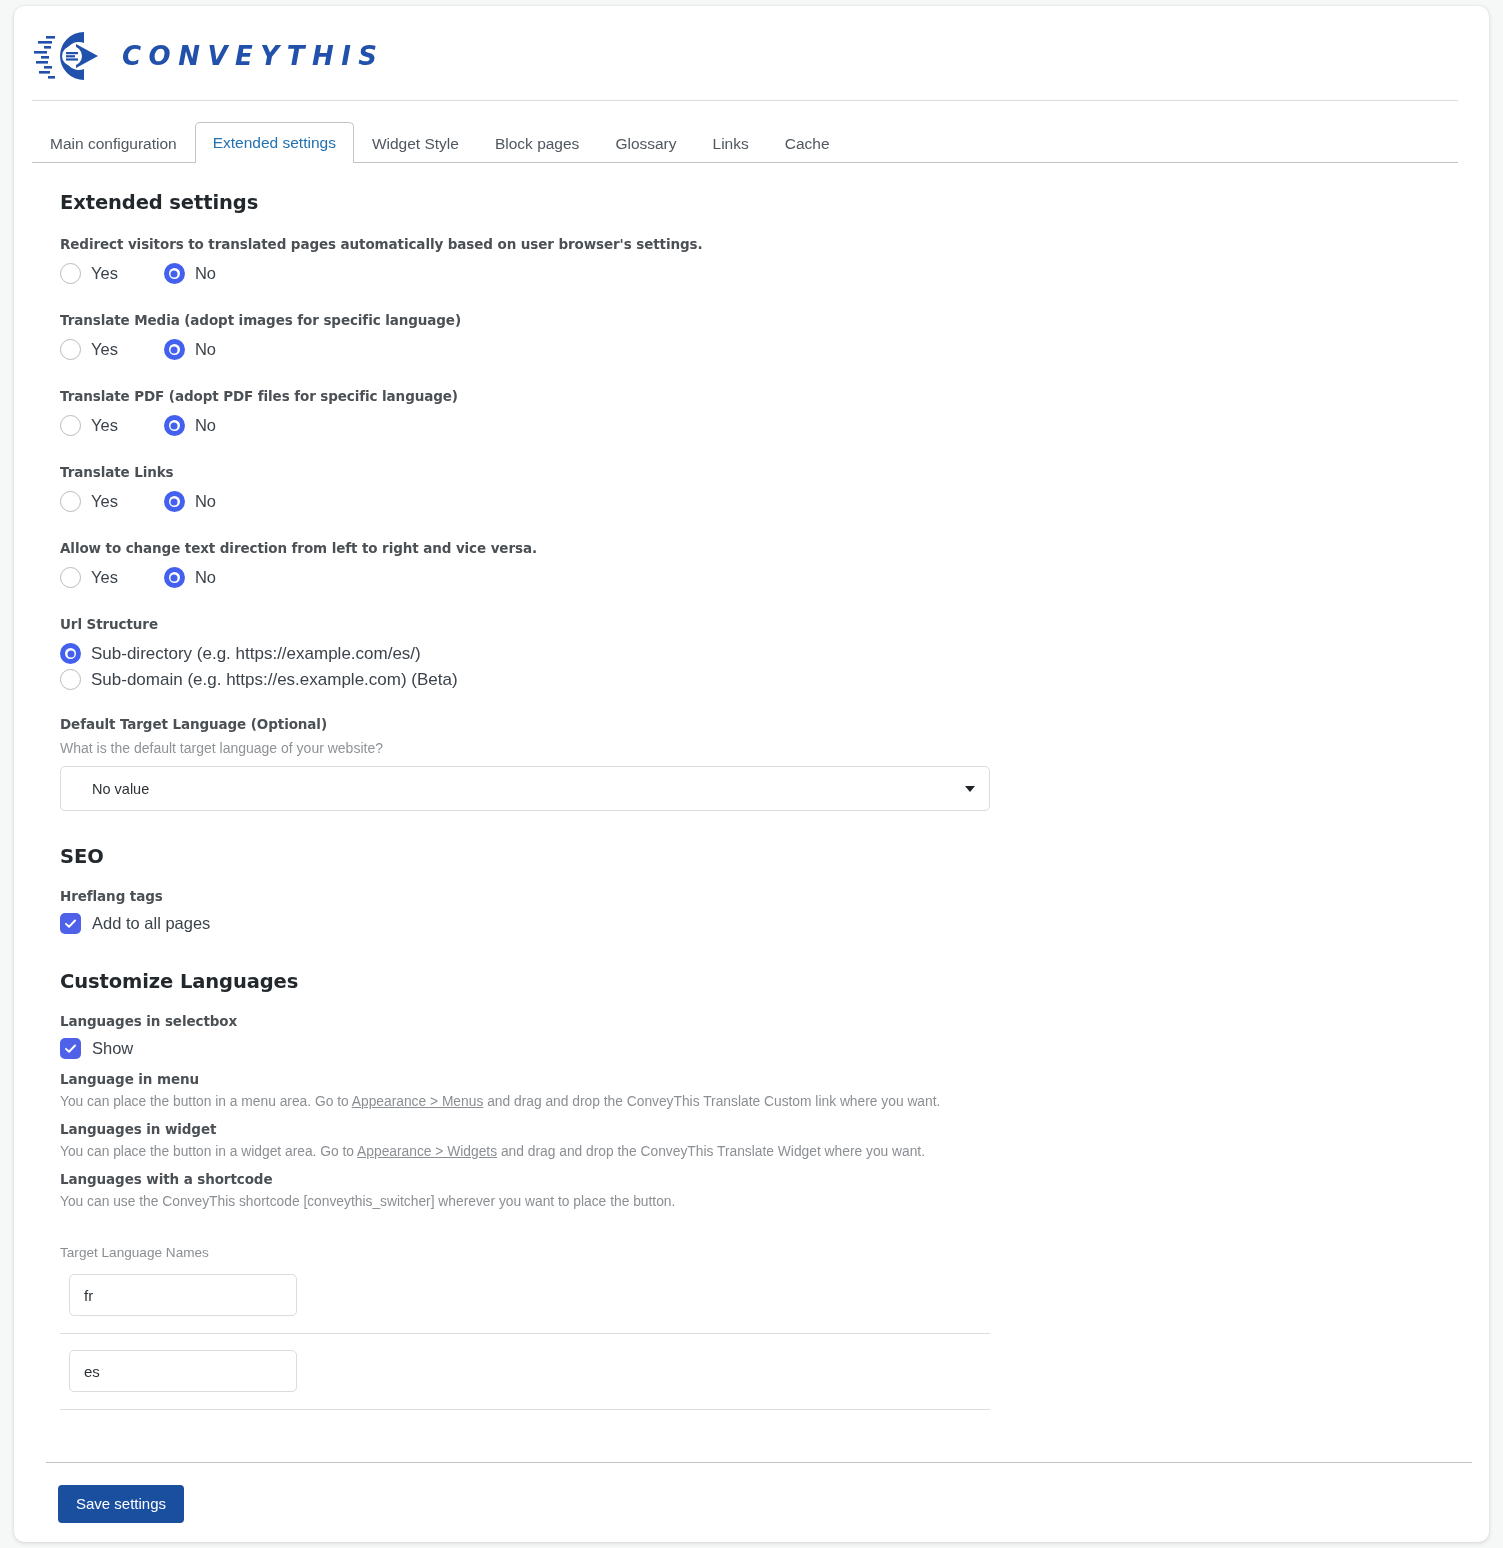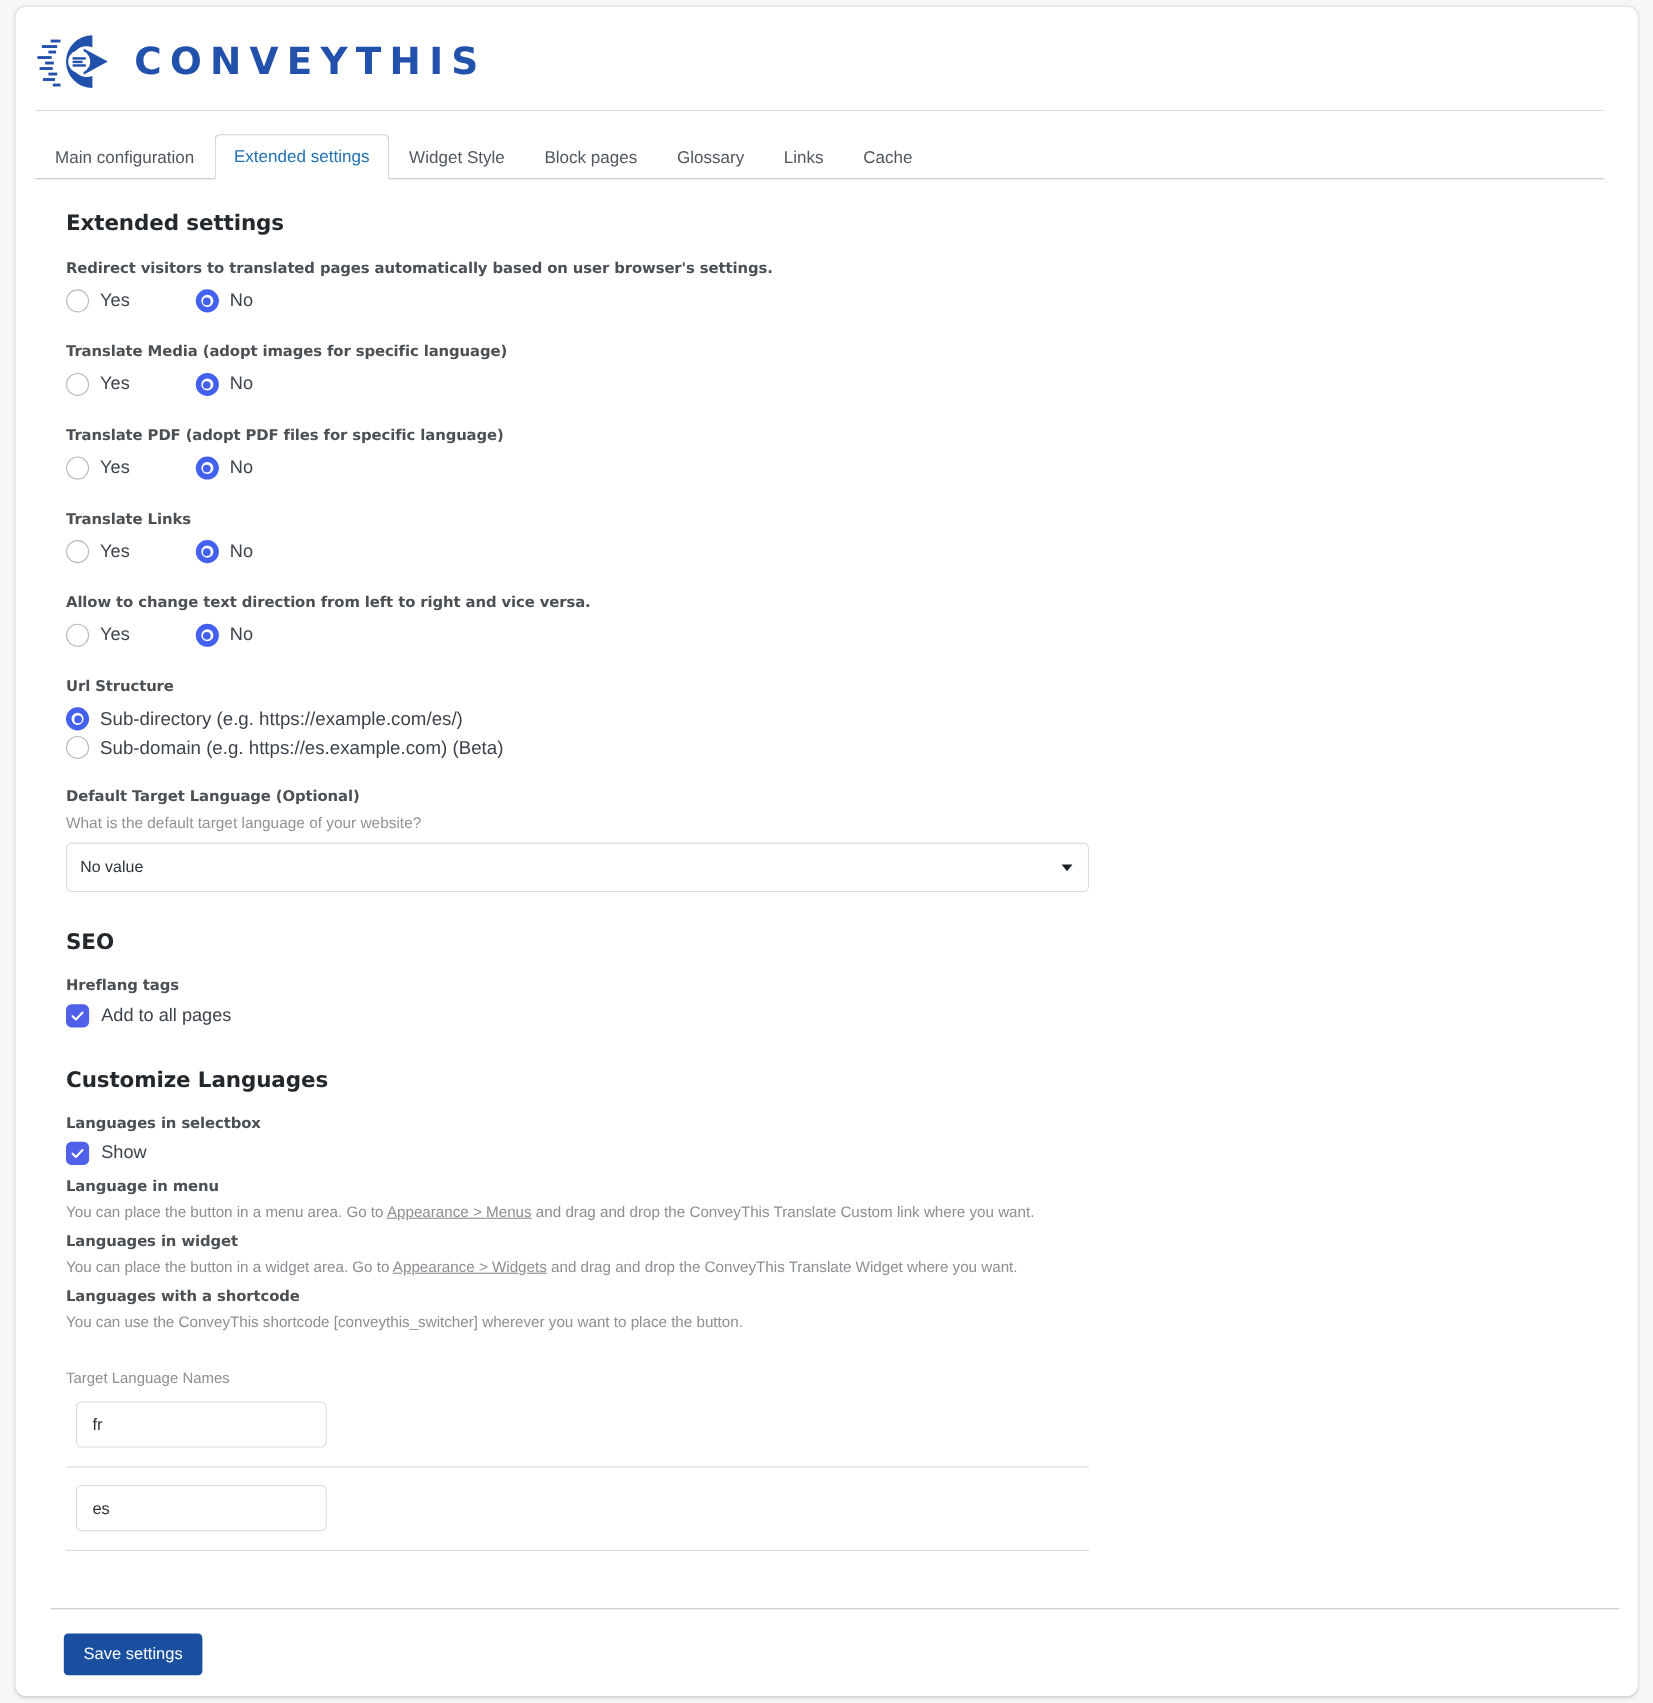--- a/index.html
+++ b/index.html
@@ -32,25 +32,26 @@
     height: 94px;
   }
   .logo-row {
     display: flex;
     align-items: center;
     gap: 18px;
   }
   .logo-mark { width: 72px; height: 56px; display: block; }
   .logo-word {
     color: #2151ab;
-    font-size: 34px;
+    font-size: 26px;
     letter-spacing: 7.5px;
     font-weight: 600;
     font-family: "DejaVu Sans", sans-serif;
     white-space: nowrap;
+    font-style: italic;
   }
   .header-rule {
     margin-left: 18px;
     width: 1426px;
     height: 1px;
     background: #dcdcde;
   }
 
   
   .tabs-wrap {
@@ -123,21 +124,21 @@
     font-size: 13.5px;
     font-weight: 700;
     color: #4b5055;
     font-family: "DejaVu Sans", sans-serif;
     margin-bottom: 11px;
     letter-spacing: -0.1px;
   }
   .field-group { margin-bottom: 28px; }
 
   
-  .radio-row { display: flex; align-items: center; gap: 16px; }
+  .radio-row { display: flex; align-items: center; gap: 2px; }
   .radio-item {
     display: flex;
     align-items: center;
     gap: 10px;
     margin-right: 44px;
     cursor: pointer;
   }
   .radio-item.block { margin-right: 0; margin-bottom: 5px; }
   .radio {
     width: 21px; height: 21px;
@@ -207,21 +208,21 @@
   
   .select-box {
     position: relative;
     width: 930px;
     height: 45px;
     border: 1px solid #dcdcde;
     border-radius: 5px;
     background: #fff;
     display: flex;
     align-items: center;
-    padding: 0 12px;
+    padding: 0 31px;
     cursor: pointer;
   }
   .select-value { font-size: 14.5px; color: #2c3338; }
   .select-caret {
     position: absolute;
     right: 14px; top: 50%;
     transform: translateY(-50%);
     width: 0; height: 0;
     border-left: 5px solid transparent;
     border-right: 5px solid transparent;

